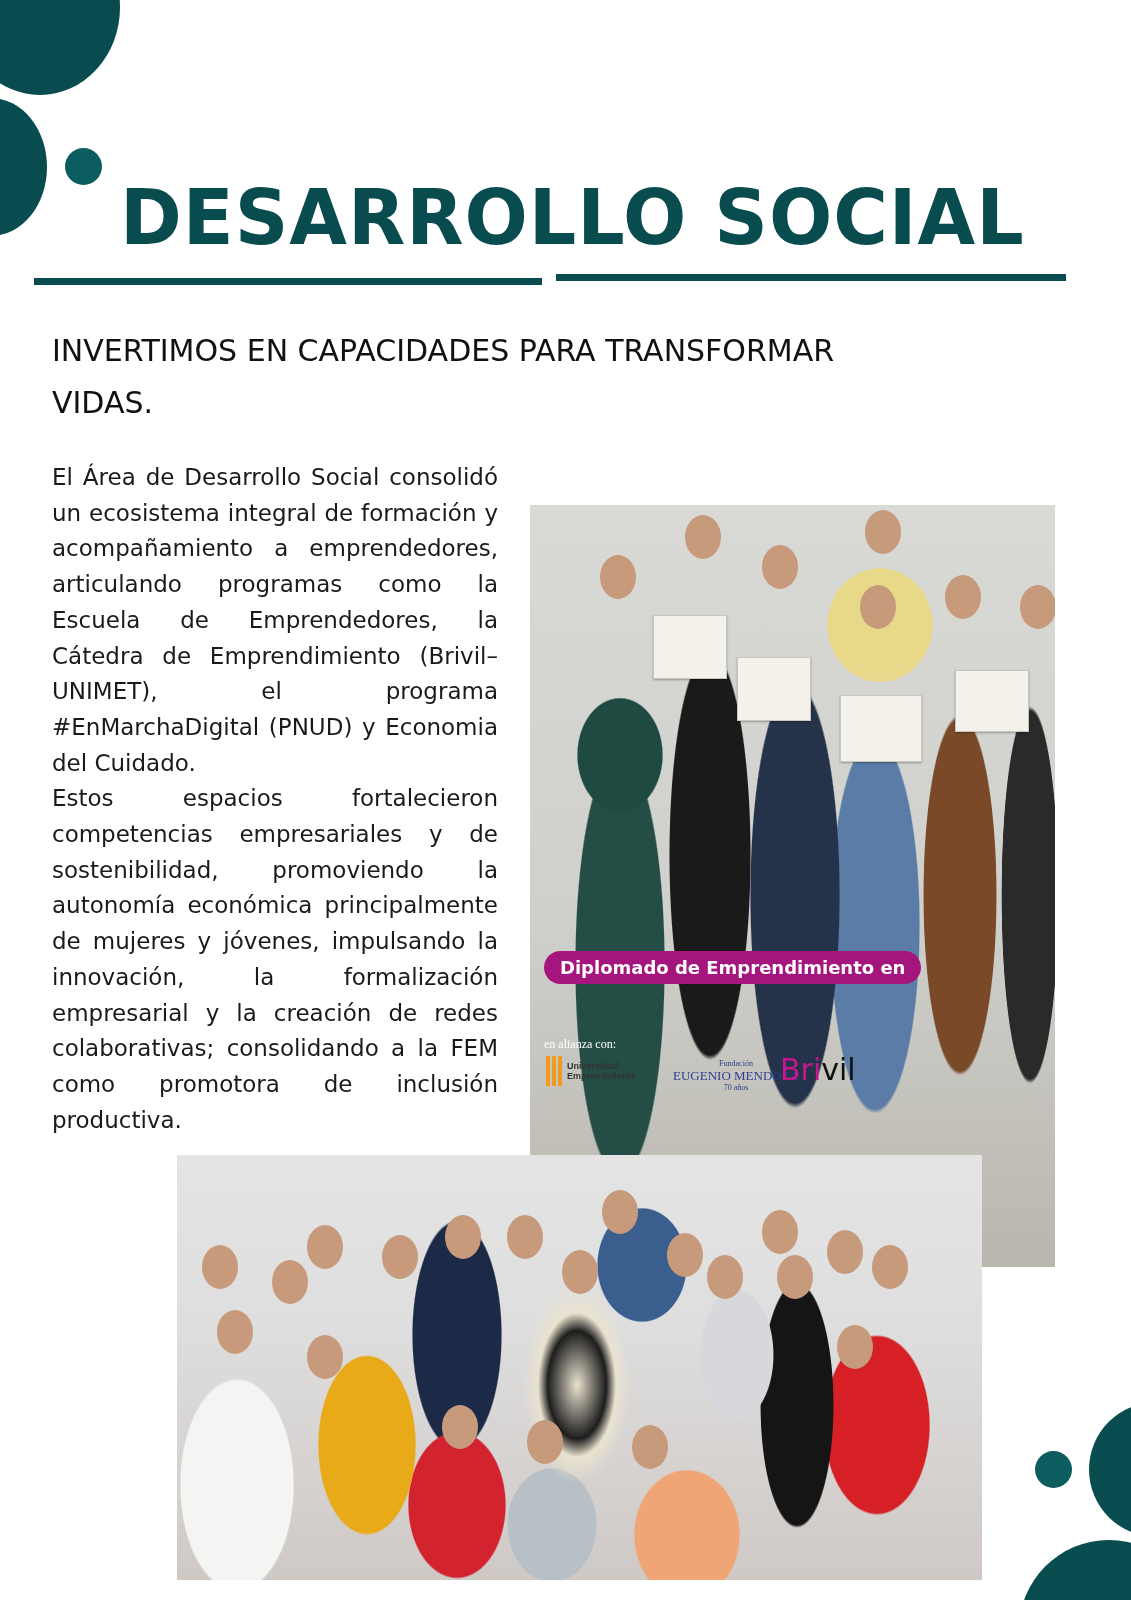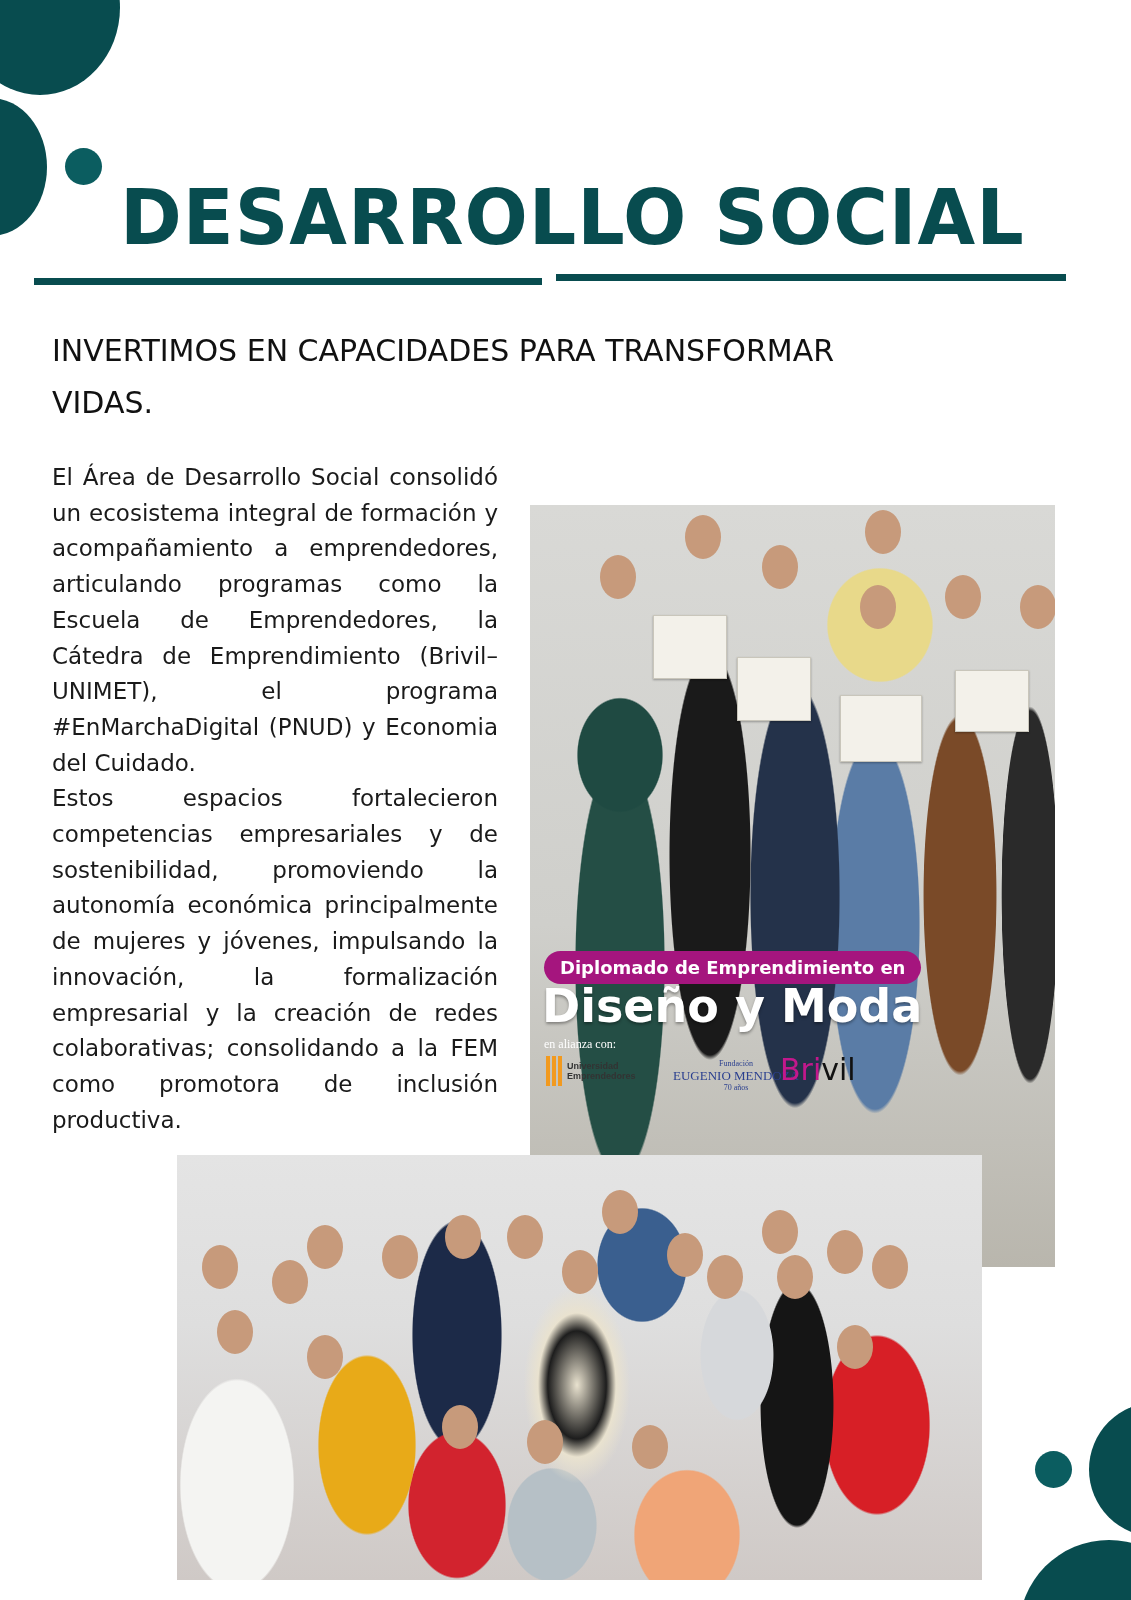--- a/index.html
+++ b/index.html
@@ -123,21 +123,20 @@
   <div class="face" style="left:335px; top:5px;"></div>
   <div class="face" style="left:330px; top:80px;"></div>
   <div class="face" style="left:415px; top:70px;"></div>
   <div class="face" style="left:490px; top:80px;"></div>
   <div class="cert" style="left:123px; top:110px; width:72px; height:62px;"></div>
   <div class="cert" style="left:207px; top:152px; width:72px; height:62px;"></div>
   <div class="cert" style="left:310px; top:190px; width:80px; height:65px;"></div>
   <div class="cert" style="left:425px; top:165px; width:72px; height:60px;"></div>
 
   <div class="banner-pill">Diplomado de Emprendimiento en</div>
-  <div class="banner-title">Diseño y Moda</div>
   <div class="banner-alliance">en alianza con:</div>
 
   <div class="logo-unimet">
     <div class="bars">
         <span></span>
         <span></span>
         <span></span>
       </div>
     <div class="txt">
       <div>Universidad</div>

